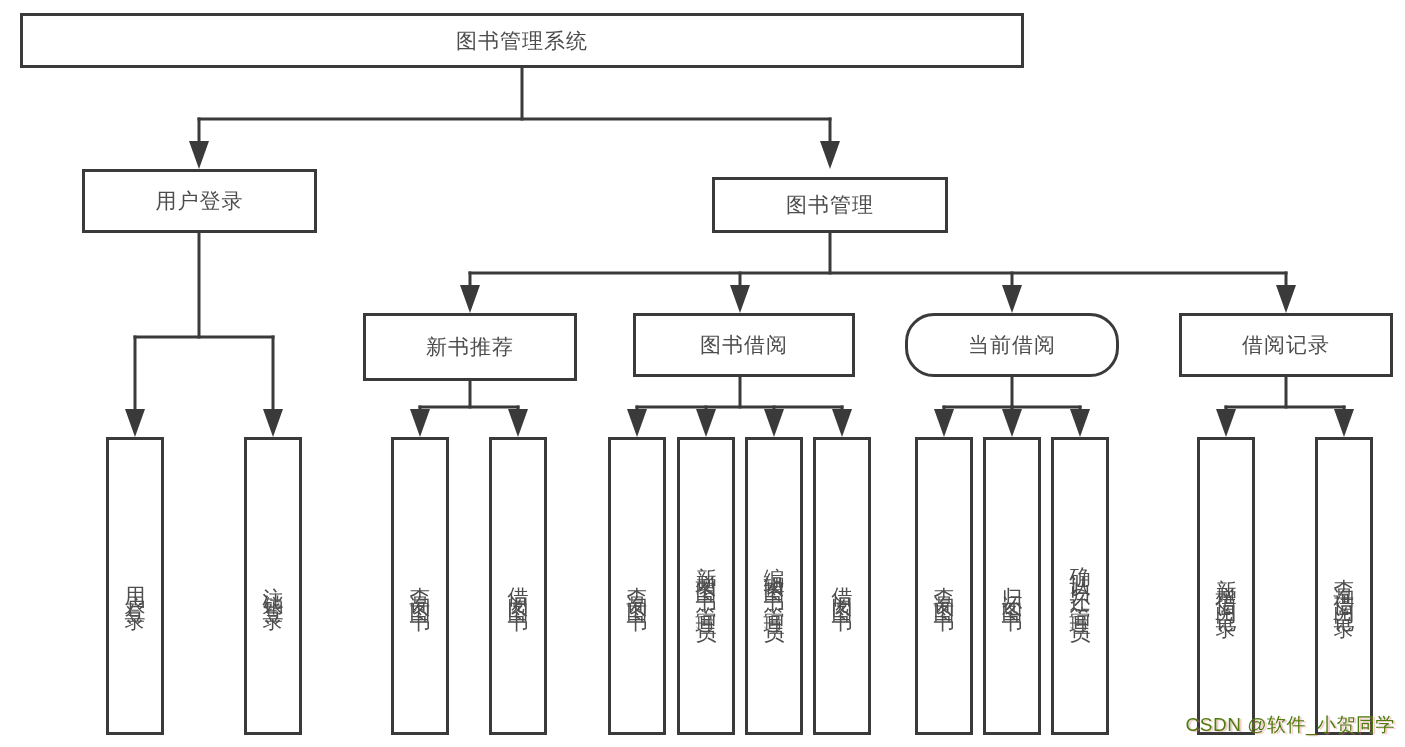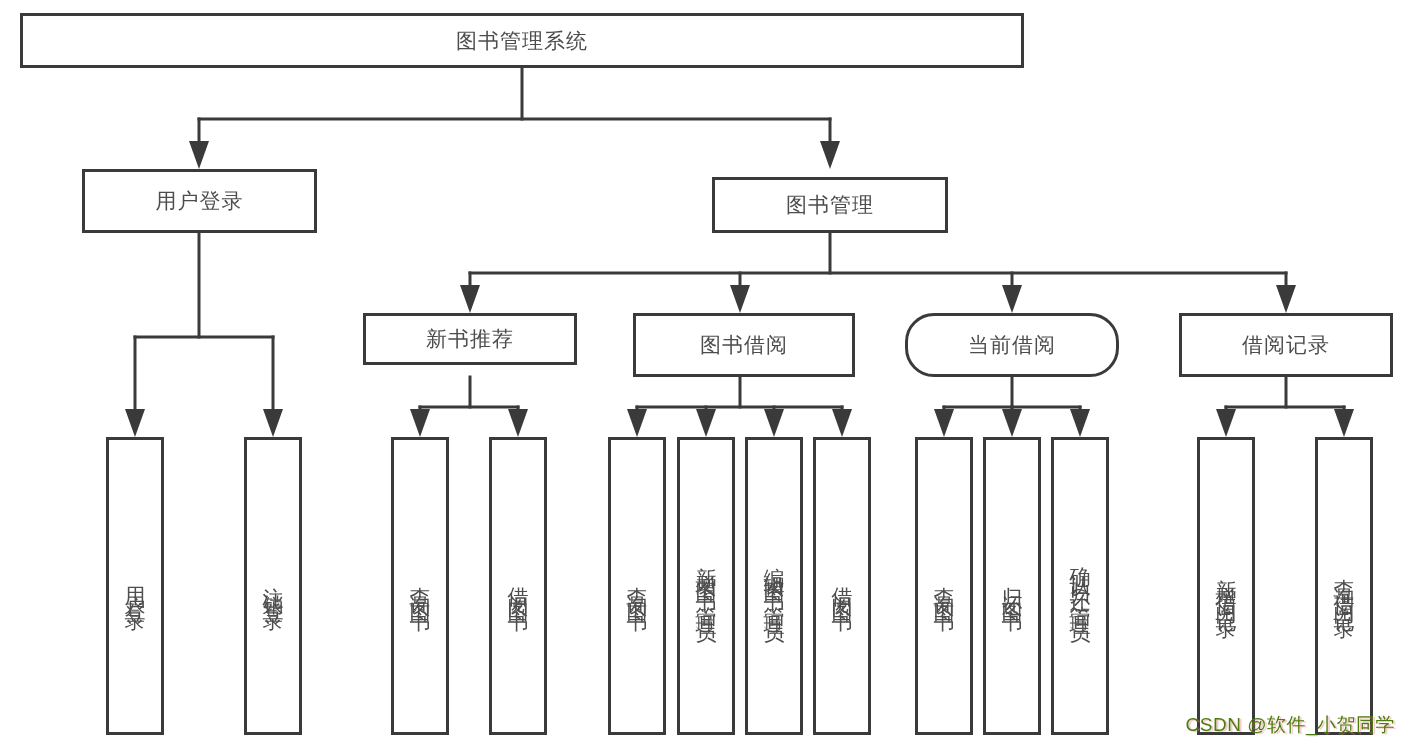--- a/index.html
+++ b/index.html
@@ -110,21 +110,21 @@
     <span>图书管理系统</span>
   </div>
 
   <div class="hbox" style="left:82px;top:169px;width:235px;height:64px;">
     <span>用户登录</span>
   </div>
   <div class="hbox" style="left:712px;top:169px;width:236px;height:56px;margin-top:8px;">
     <span>图书管理</span>
   </div>
 
-  <div class="hbox" style="left:363px;top:313px;width:214px;height:52px;">
+  <div class="hbox" style="left:363px;top:313px;width:214px;height:68px;">
     <span>新书推荐</span>
   </div>
   <div class="hbox" style="left:633px;top:313px;width:222px;height:64px;">
     <span>图书借阅</span>
   </div>
   <div class="hbox" style="left:905px;top:313px;width:214px;height:64px;border-radius:29px;">
     <span>当前借阅</span>
   </div>
   <div class="hbox" style="left:1179px;top:313px;width:214px;height:64px;">
     <span>借阅记录</span>

